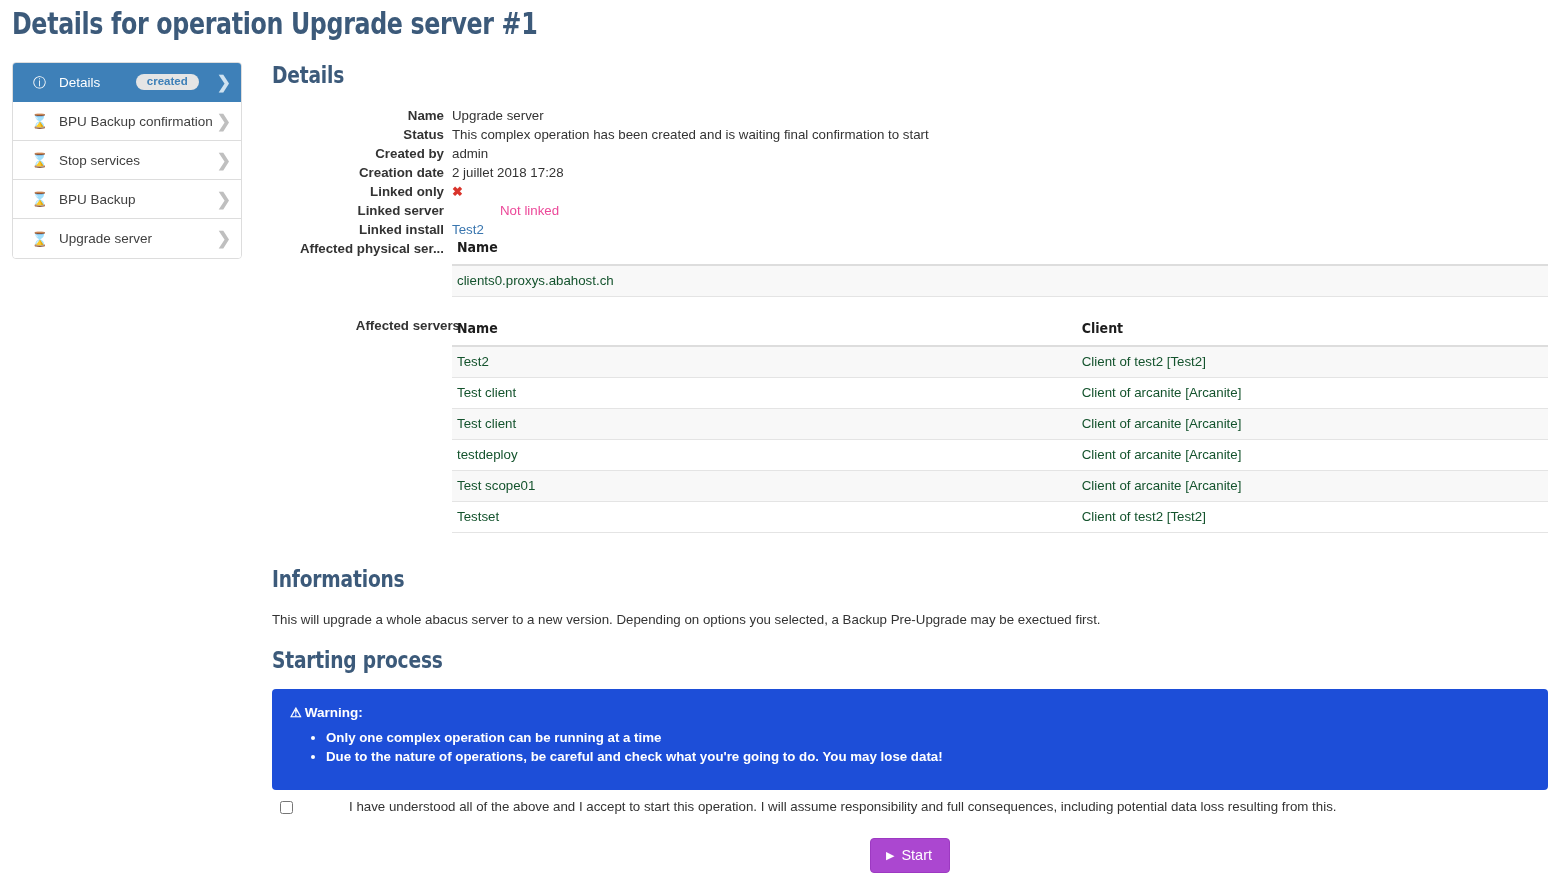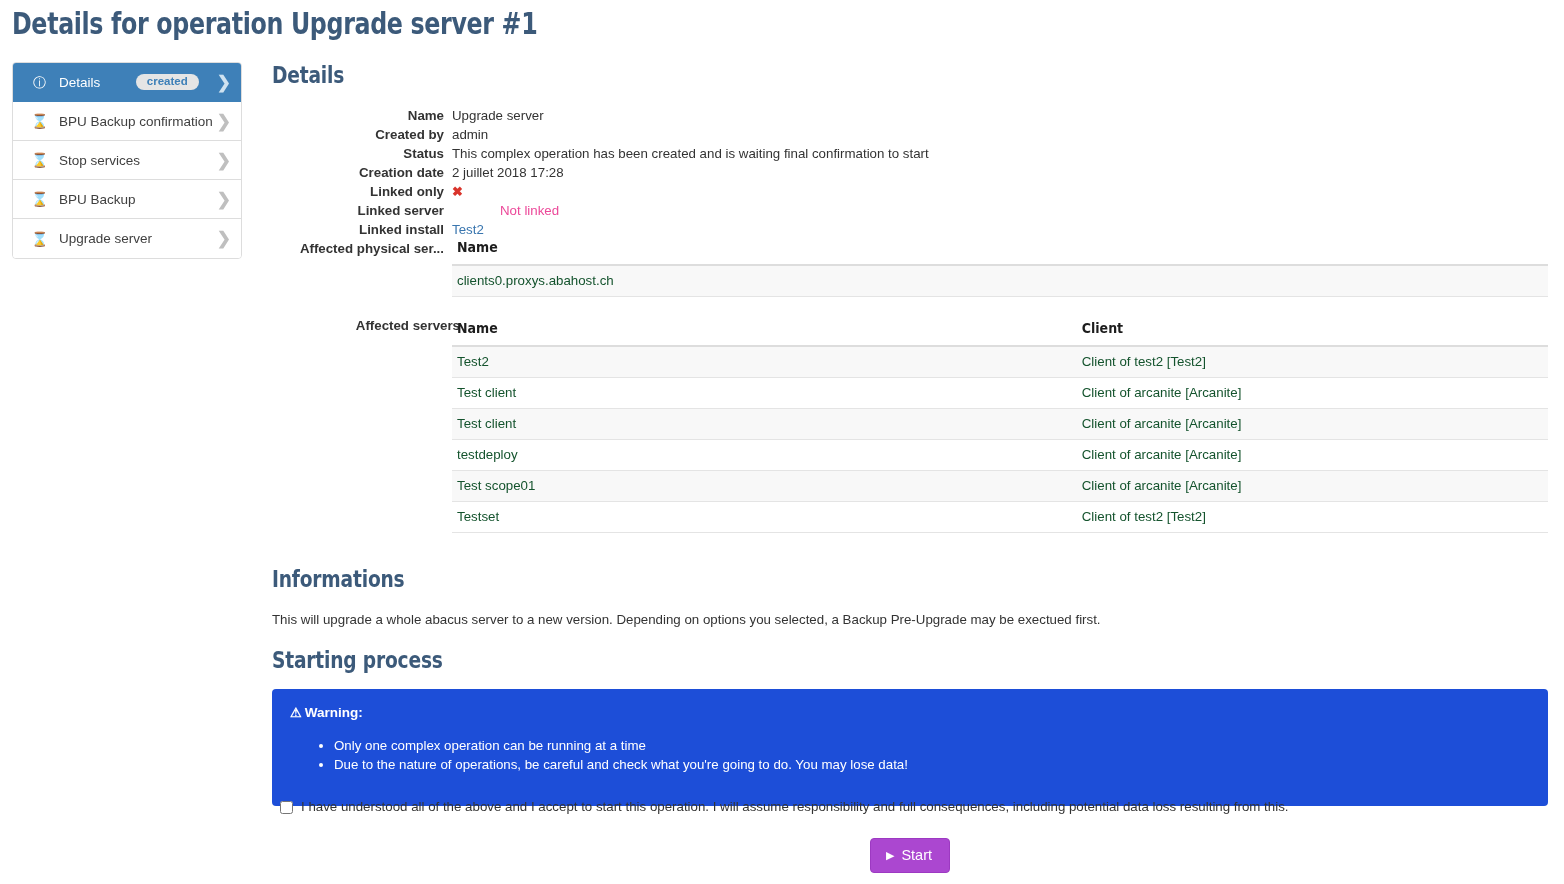--- a/index.html
+++ b/index.html
@@ -167,28 +167,28 @@
     color: #ffffff;
     border-radius: 4px;
     padding: 16px 18px 16px 18px;
   }
   .warn-title {
     font-weight: bold;
     font-size: 13.5px;
     margin-bottom: 4px;
   }
   .warn-title .tri { font-size: 13px; margin-right: 3px; }
-  .warn ul { margin: 16px; padding-left: 28px; }
+  .warn ul { margin: 8px; padding-left: 28px; font-weight: bold; }
   .warn li { font-size: 13.3px; line-height: 19px; }
 
   
   .accept {
     position: absolute; left: 0; top: 798px;
     display: flex; align-items: flex-end;
-    font-size: 13.3px; color: #333333;
+    font-size: 13.3px; color: #333333; gap: 48px;
   }
   .accept input[type=checkbox] {
     width: 13px; height: 13px;
     margin: 3px 8px 0 8px;
     accent-color: #3e80b8;
   }
 
   .start-wrap {
     position: absolute; left: 0; top: 838px;
     width: 1276px; text-align: center;
@@ -255,27 +255,27 @@
     <h2 class="section" id="details-heading">Details</h2>
 
     <div class="dl">
 
       <div class="dl-row">
         <div class="dl-label">Name</div>
         <div class="dl-value">Upgrade server</div>
       </div>
 
       <div class="dl-row">
+        <div class="dl-label">Status</div>
+        <div class="dl-value">This complex operation has been created and is waiting final confirmation to start</div>
+      </div>
+
+      <div class="dl-row">
         <div class="dl-label">Created by</div>
         <div class="dl-value">admin</div>
-      </div>
-
-      <div class="dl-row">
-        <div class="dl-label">Status</div>
-        <div class="dl-value">This complex operation has been created and is waiting final confirmation to start</div>
       </div>
 
       <div class="dl-row">
         <div class="dl-label">Creation date</div>
         <div class="dl-value">2 juillet 2018 17:28</div>
       </div>
 
       <div class="dl-row">
         <div class="dl-label">Linked only</div>
         <div class="dl-value xmark">✖</div>

